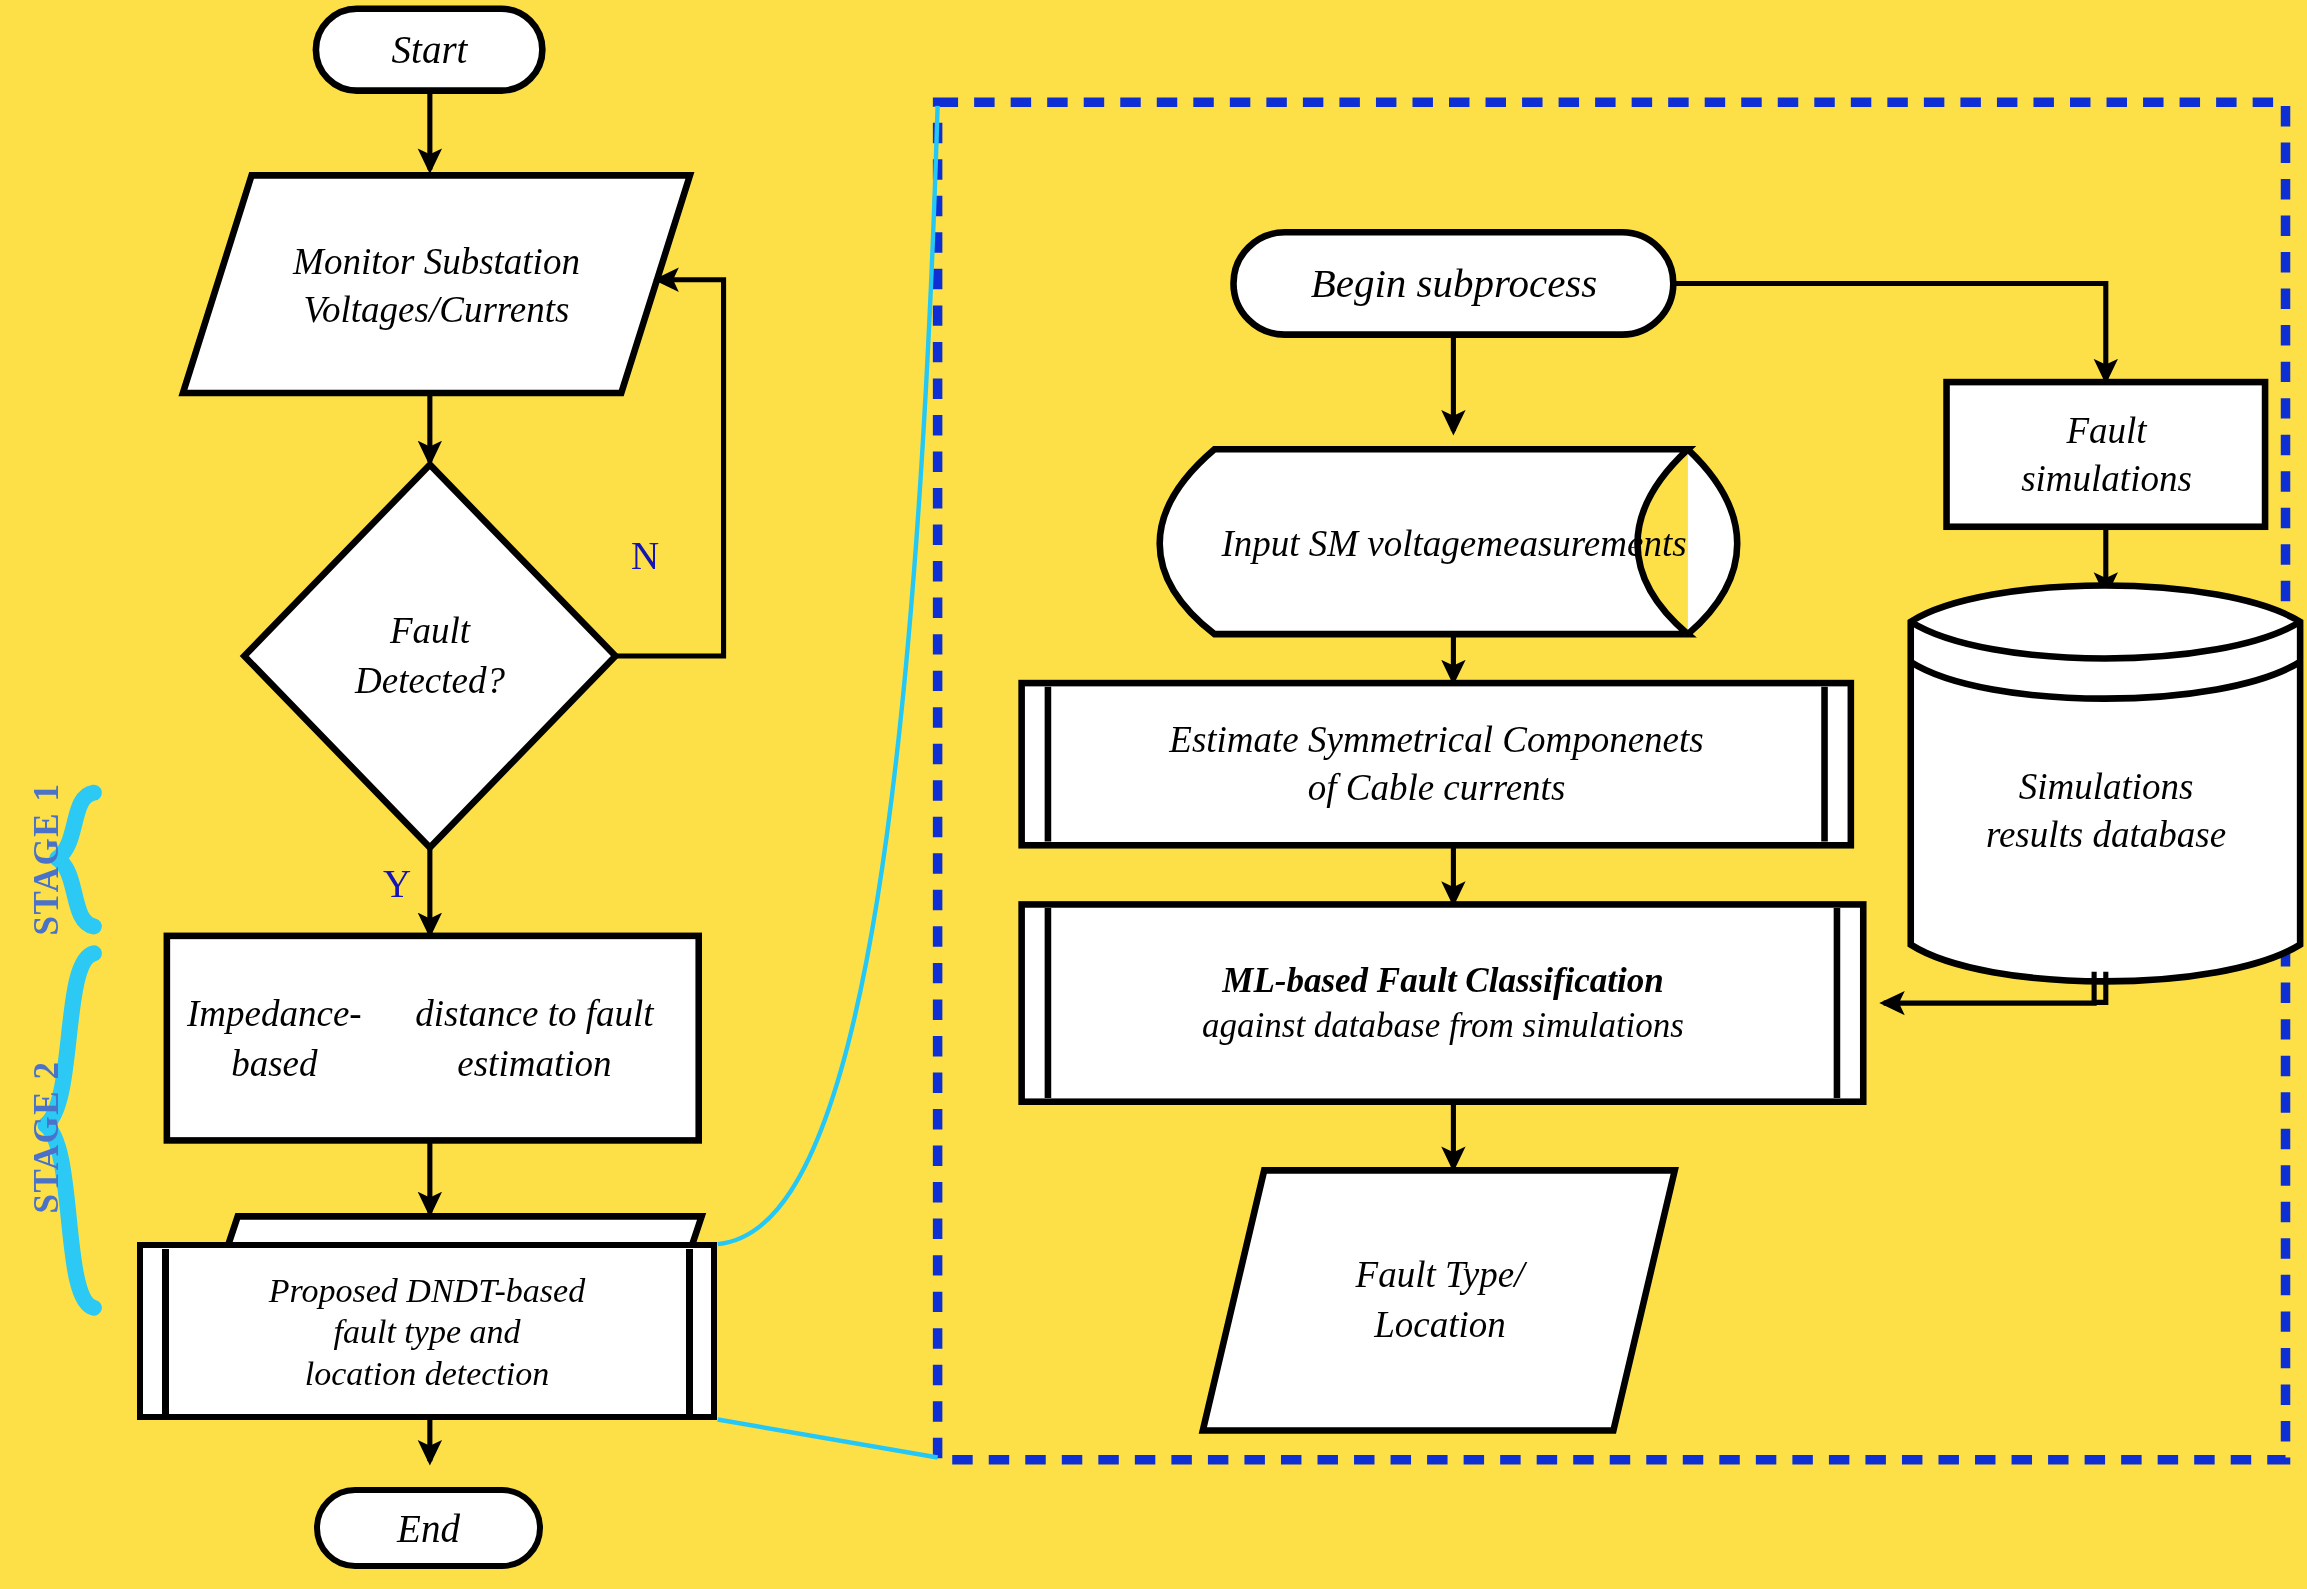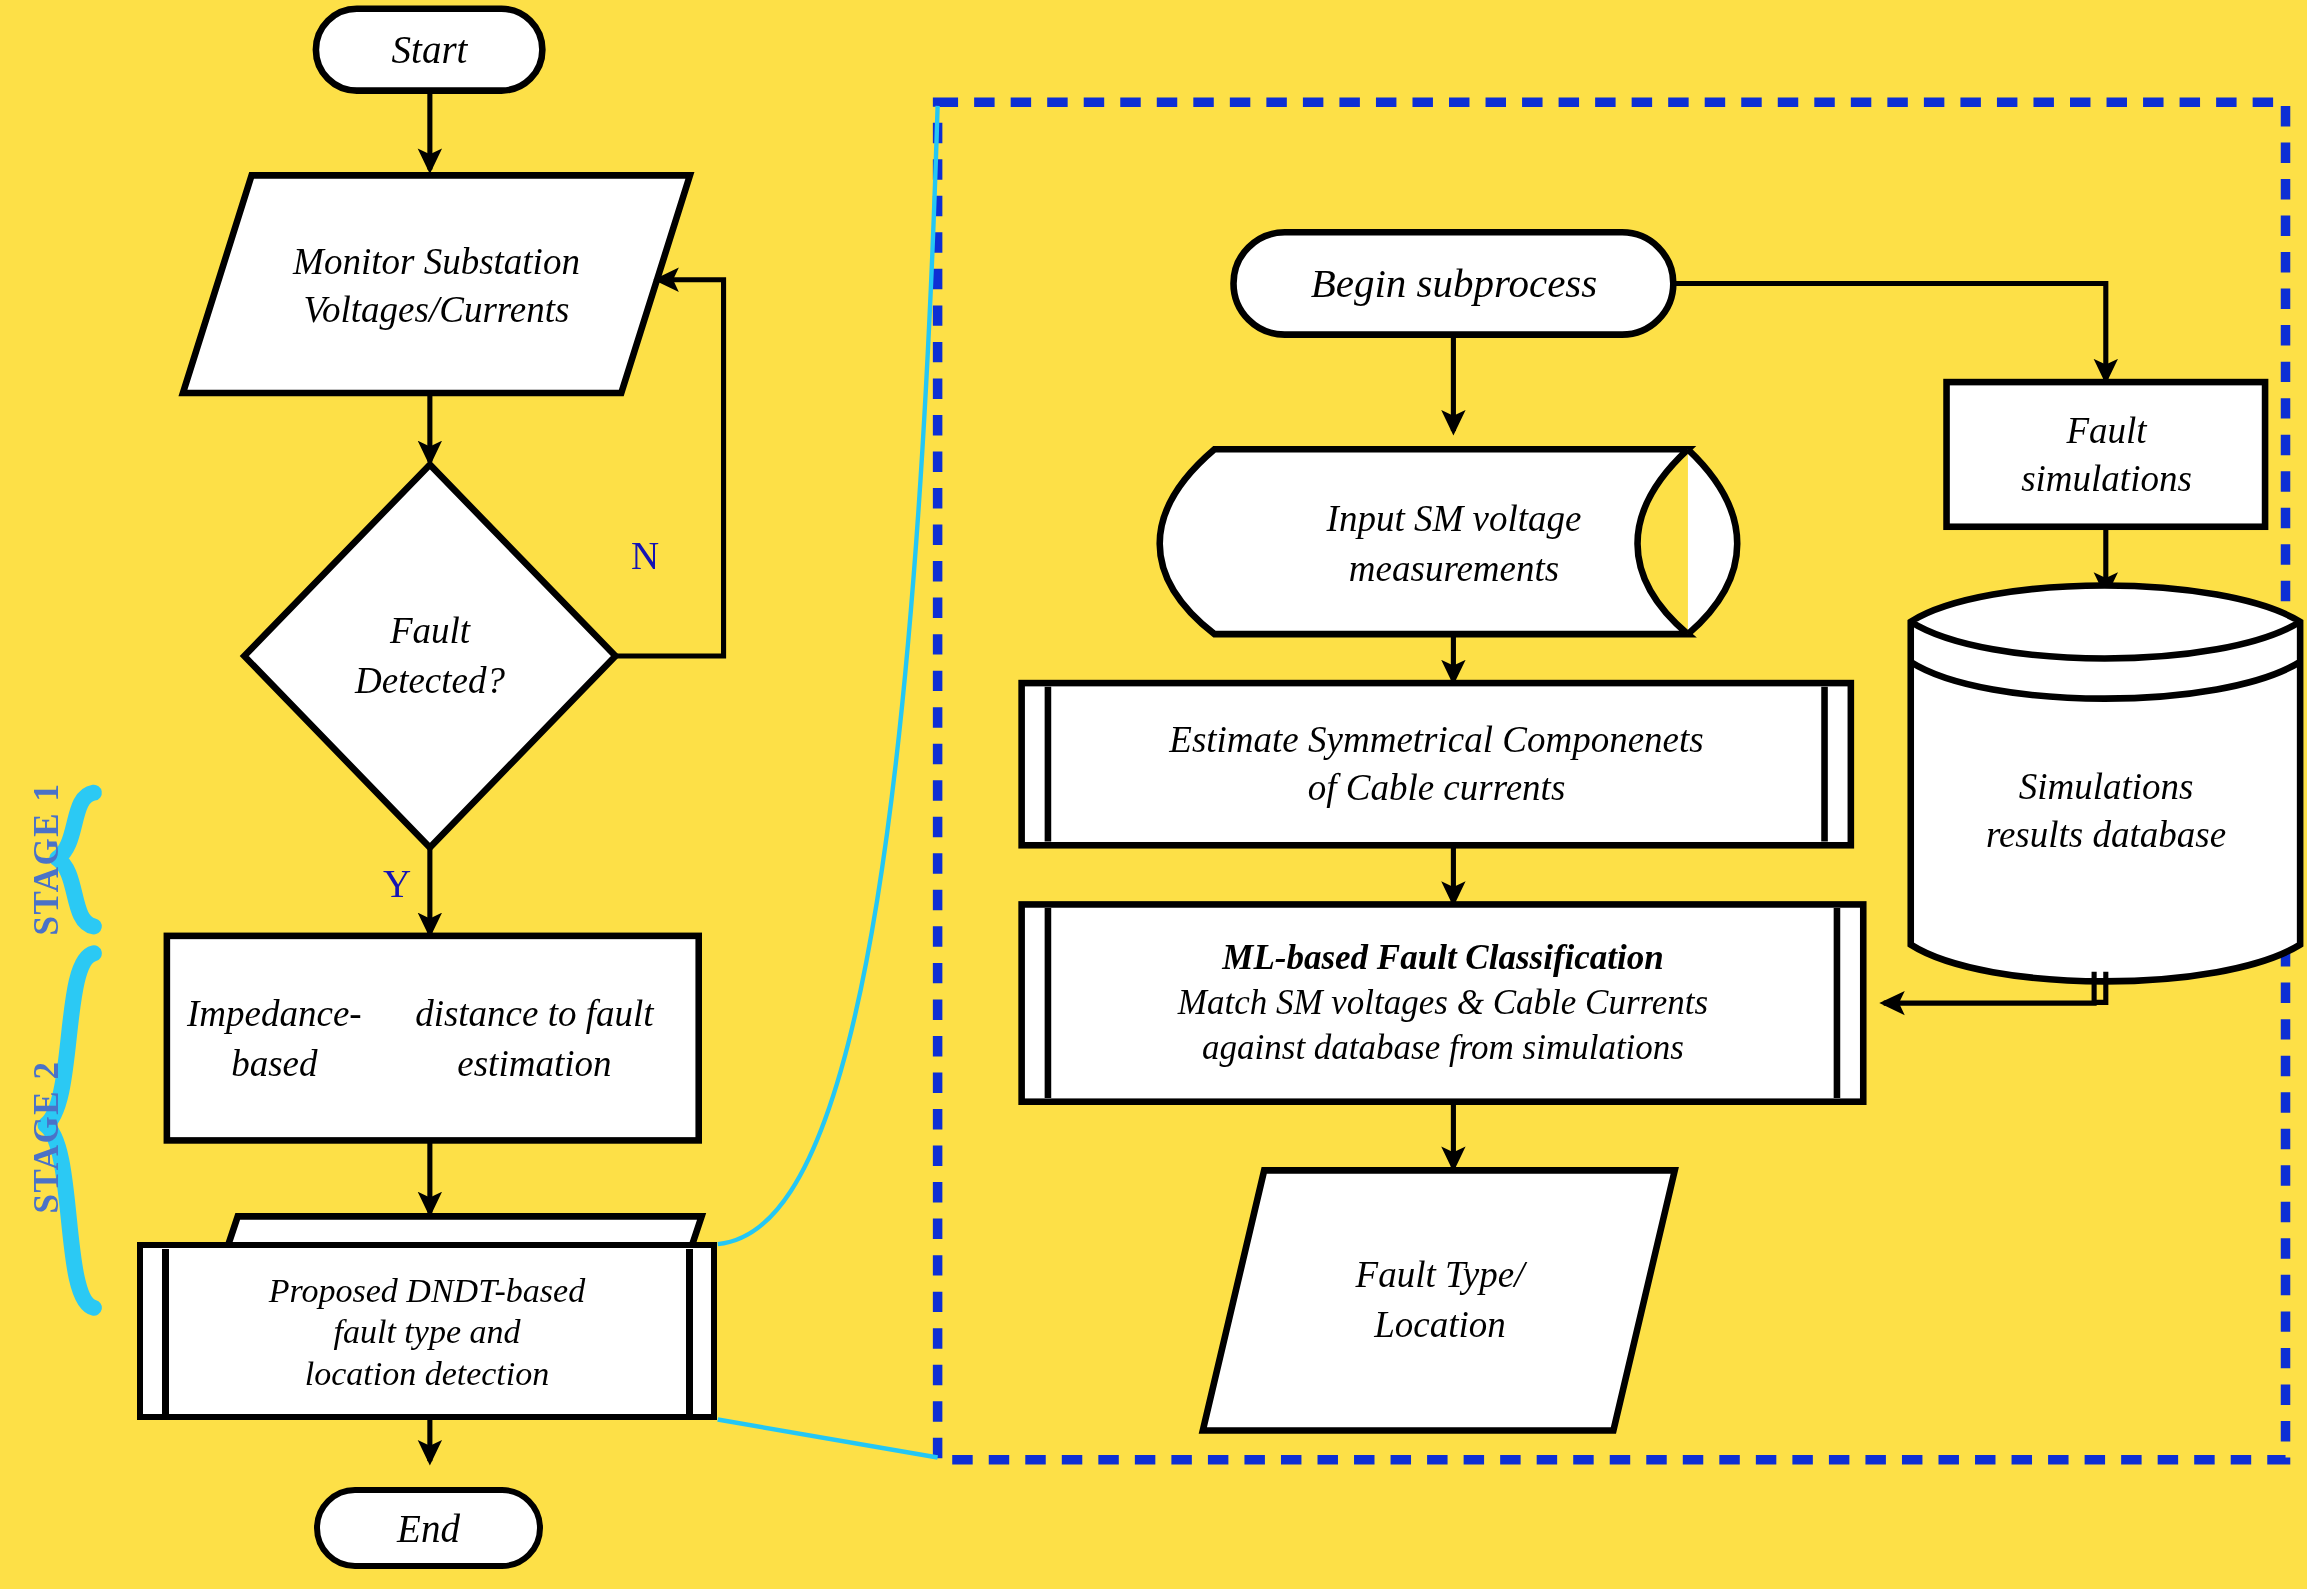--- a/index.html
+++ b/index.html
@@ -223,36 +223,35 @@
 
     <path class="connector" d="M 2882 1330 L 2882 1372 L 2866 1372 L 2866 1373 L 2866 1373
              M 2866 1330 L 2866 1373 L 2578 1373" marker-end="url(#arrow2)"></path>
   </svg>
 
   <div style="position:absolute;left:1234px;top:232px;width:440px;height:102px;display:flex;align-items:center;justify-content:center;
               font-style:italic;font-size:41px;color:#000;">
     <span>Begin subprocess</span>
   </div>
 
-  <div style="position:absolute;left:1198px;top:457px;width:512px;height:174px;display:flex;flex-direction:column;
+  <div style="position:absolute;left:1198px;top:457px;width:512px;height:174px;display:flex;flex-direction:row;
               align-items:center;justify-content:center;font-style:italic;font-size:37px;line-height:1.34;text-align:left;color:#000;">
     <span>Input SM voltage</span>
     <span>measurements</span>
   </div>
 
   <div style="position:absolute;left:1060px;top:688px;width:753px;height:152px;display:flex;flex-direction:column;
               align-items:center;justify-content:center;font-style:italic;font-size:37px;line-height:1.3;text-align:center;color:#000;">
     <span>Estimate Symmetrical Componenets</span>
     <span>of Cable currents</span>
   </div>
 
   <div style="position:absolute;left:1061px;top:909px;width:764px;height:189px;display:flex;flex-direction:column;
               align-items:center;justify-content:center;font-style:italic;font-size:35px;line-height:1.28;text-align:center;color:#000;">
     <span style="font-weight:bold;">ML-based Fault Classification</span>
-    <span>Match SM voltages &amp; Cable Currents</span>
     <span>against database from simulations</span>
   </div>
 
   <div style="position:absolute;left:1228px;top:1179px;width:424px;height:241px;display:flex;flex-direction:column;
               align-items:center;justify-content:center;font-style:italic;font-size:37px;line-height:1.34;text-align:center;color:#000;">
     <span>Fault Type/</span>
     <span>Location</span>
   </div>
 
   <div style="position:absolute;left:1947px;top:384px;width:319px;height:142px;display:flex;flex-direction:column;

